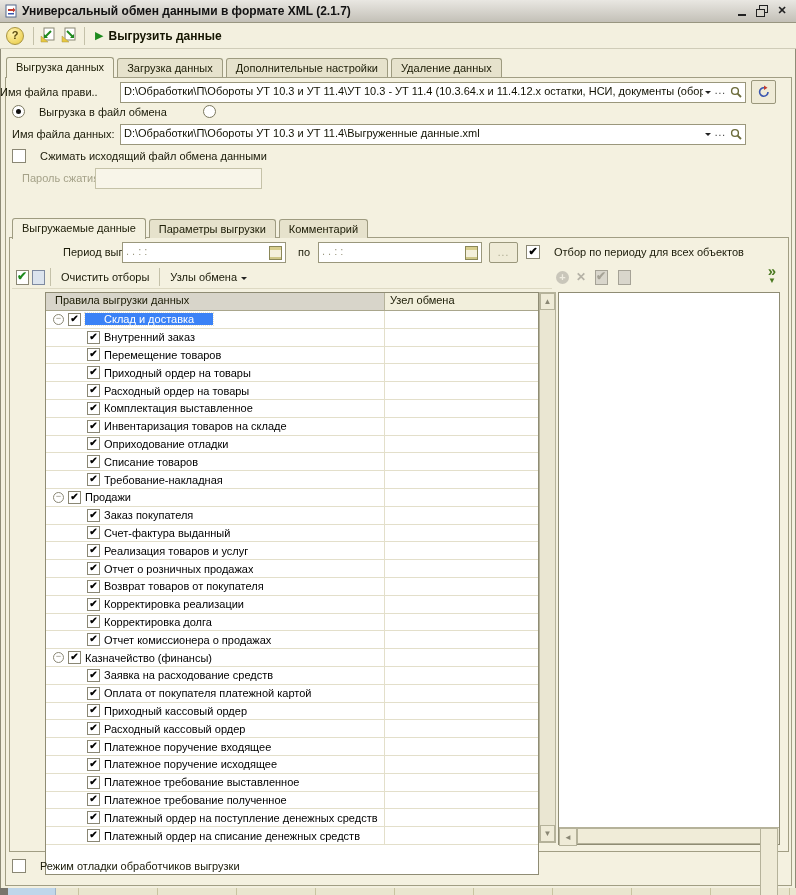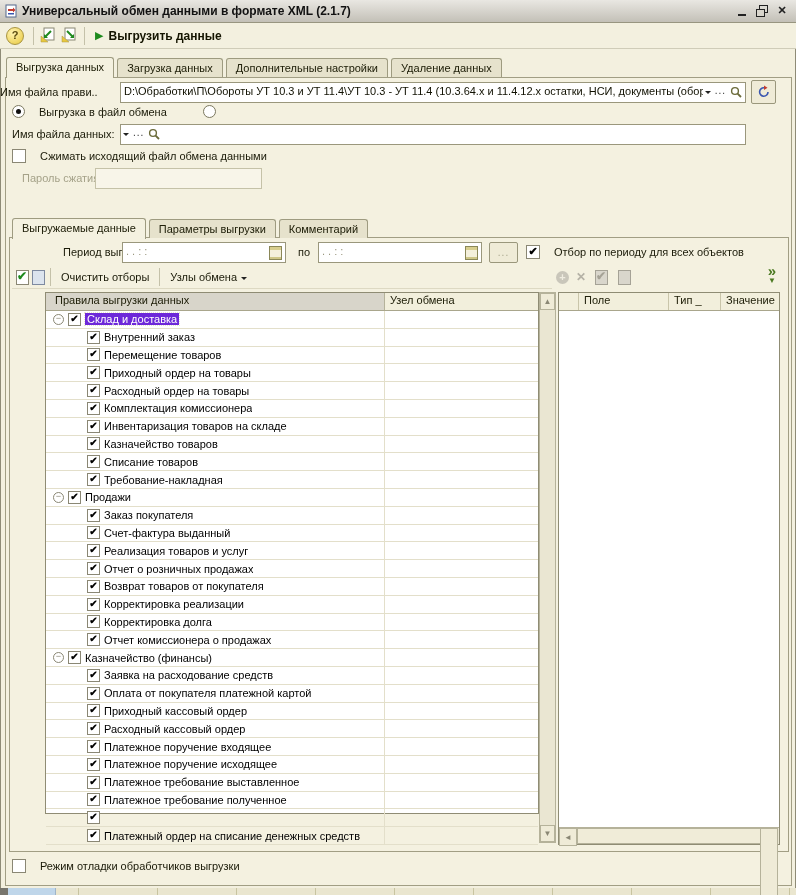--- a/index.html
+++ b/index.html
@@ -77,35 +77,35 @@
   .g-check{position:absolute;left:3px;top:0px;color:#1E8A1E;font-size:12px;font-weight:bold;}
   .g-check.gray{color:#A5A296;}
   .txt-btn{font-size:11px;color:#1A1A08;padding:2px 6px;white-space:nowrap;}
   .dd-mark{display:inline-block;width:0;height:0;border:3px solid transparent;border-top-color:#222;
      vertical-align:middle;margin-left:4px;margin-top:3px;}
   .dis-circle{width:13px;height:13px;border-radius:50%;background:#C9C6BA;color:#EFECE0;font-size:11px;
      line-height:12px;text-align:center;font-weight:bold;}
   .dis-x{color:#B5B2A6;font-size:12px;font-weight:bold;}
   .chev{position:absolute;color:#4C7A22;font-weight:bold;z-index:4;text-align:center;}
   
-  .ltable{position:absolute;left:45px;top:292px;width:494px;height:522px;
+  .ltable{position:absolute;left:45px;top:292px;width:494px;height:583px;
      border:1px solid #8F8C74;background:#fff;z-index:3;box-sizing:border-box;}
   .lthead{display:flex;height:17px;border-bottom:1px solid #A9A68C;font-size:11px;color:#20200A;}
   .lthead .hc1{width:339px;background:#D8D5CA;border-right:1px solid #B5B29A;padding:1px 0 0 9px;box-sizing:border-box;}
   .lthead .hc2{flex:1;background:#F2EFDC;padding:1px 0 0 5px;box-sizing:border-box;}
   .tbody{position:relative;}
   .trow{display:flex;height:17.8px;box-sizing:border-box;border-bottom:1px solid #E3DFCA;font-size:11px;color:#000;}
   .tree-cell{width:339px;border-right:1px solid #E3DFCA;display:flex;align-items:center;box-sizing:border-box;}
   .node-cell{flex:1;}
   .expander{width:9px;height:9px;border:1px solid #8A8774;border-radius:50%;color:#8A8774;
      font-size:9px;line-height:7px;text-align:center;margin-left:7px;flex:0 0 auto;}
   .trow .cb{flex:0 0 auto;width:11px;height:11px;font-size:10px;line-height:9px;margin-left:4px;}
   .trow.child .cb{margin-left:41px;}
   .tree-label{margin-left:4px;white-space:nowrap;overflow:hidden;}
-  .tree-label.selected{background:#6d28d9;color:#fff;outline:1px dotted #E8E4D0;padding:0 2px;text-align:center;}
+  .tree-label.selected{background:#3b82f6;color:#fff;outline:1px dotted #E8E4D0;padding:0 19px;text-align:center;}
   
   .vscroll{position:absolute;left:539px;top:292px;width:17px;height:551px;background:#EAE6D2;
      border:1px solid #B5B29A;box-sizing:border-box;z-index:3;display:flex;flex-direction:column;justify-content:space-between;}
   .sbtn{height:15px;background:#EFEBD7;border:1px solid #B5B29A;color:#8A8774;font-size:8px;
      display:flex;align-items:center;justify-content:center;}
   .rpanel{position:absolute;left:558px;top:292px;width:222px;height:553px;border:1px solid #8F8C74;
      background:#fff;box-sizing:border-box;z-index:3;display:flex;flex-direction:column;}
   .rphead{display:flex;height:17px;border-bottom:1px solid #A9A68C;font-size:11px;color:#20200A;background:#F2EFDC;}
   .rphead div{border-right:1px solid #C9C5AA;padding:1px 0 0 5px;box-sizing:border-box;}
   .rp-c0{width:20px;}
@@ -208,20 +208,21 @@
   <span class="chk-row" style="left:12px;top:105px;">
     <span class="radio on"></span>
     <span>Выгрузка в файл обмена</span>
   </span>
   <span class="chk-row" style="left:203px;top:105px;">
     <span class="radio"></span>
   </span>
 
   <span class="lbl11" style="left:12px;top:128px;">Имя файла данных:</span>
   <div class="field" style="left:120px;top:124px;width:624px;height:19px;">
+    <span class="ftext">D:\Обработки\П\Обороты УТ 10.3 и УТ 11.4\Выгруженные данные.xml</span>
     <span class="fbtn drop"></span>
     <span class="fbtn dots">...</span>
     <span class="fbtn">
       <svg class="mag" viewBox="0 0 13 13">
           <circle cx="5" cy="5" r="3.4" fill="none" stroke="#6B6B3A" stroke-width="1.4"></circle>
           <line x1="7.6" y1="7.6" x2="11" y2="11" stroke="#6B6B3A" stroke-width="1.8"></line>
         </svg>
     </span>
   </div>
 
@@ -330,35 +331,35 @@
         <div class="trow child">
           <div class="tcell tree-cell">
             <span class="cb">✔</span>
             <span class="tree-label">Расходный ордер на товары</span>
           </div>
           <div class="tcell node-cell"></div>
         </div>
         <div class="trow child">
           <div class="tcell tree-cell">
             <span class="cb">✔</span>
-            <span class="tree-label">Комплектация комиссионера</span>
+            <span class="tree-label">Комплектация выставленное</span>
           </div>
           <div class="tcell node-cell"></div>
         </div>
         <div class="trow child">
           <div class="tcell tree-cell">
             <span class="cb">✔</span>
             <span class="tree-label">Инвентаризация товаров на складе</span>
           </div>
           <div class="tcell node-cell"></div>
         </div>
         <div class="trow child">
           <div class="tcell tree-cell">
             <span class="cb">✔</span>
-            <span class="tree-label">Казначейство товаров</span>
+            <span class="tree-label">Оприходование отладки</span>
           </div>
           <div class="tcell node-cell"></div>
         </div>
         <div class="trow child">
           <div class="tcell tree-cell">
             <span class="cb">✔</span>
             <span class="tree-label">Списание товаров</span>
           </div>
           <div class="tcell node-cell"></div>
         </div>
@@ -493,45 +494,40 @@
         <div class="trow child">
           <div class="tcell tree-cell">
             <span class="cb">✔</span>
             <span class="tree-label">Платежное требование полученное</span>
           </div>
           <div class="tcell node-cell"></div>
         </div>
         <div class="trow child">
           <div class="tcell tree-cell">
             <span class="cb">✔</span>
+            <span class="tree-label">Платежный ордер на поступление денежных средств</span>
           </div>
           <div class="tcell node-cell"></div>
         </div>
         <div class="trow child">
           <div class="tcell tree-cell">
             <span class="cb">✔</span>
             <span class="tree-label">Платежный ордер на списание денежных средств</span>
           </div>
           <div class="tcell node-cell"></div>
         </div>
       </div>
   </div>
 
   <div class="vscroll">
     <div class="sbtn">▲</div>
     <div class="sbtn">▼</div>
   </div>
 
   <div class="rpanel">
-    <div class="rphead">
-      <div class="rp-c0"></div>
-      <div class="rp-c1">Поле</div>
-      <div class="rp-c2">Тип _</div>
-      <div class="rp-c3">Значение</div>
-    </div>
     <div class="rpbody"></div>
     <div class="hscroll">
       <div class="sbtn">◄</div>
       <div class="hthumb"></div>
       <div class="sbtn" style="position:absolute;right:1px;width:16px;">►</div>
     </div>
   </div>
 
   <span class="chk-row" style="left:12px;top:859px;">
     <span class="cb empty">✔</span>

